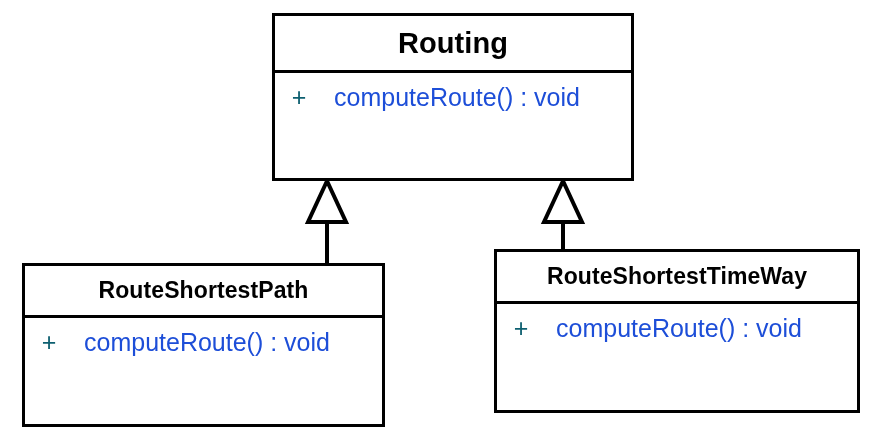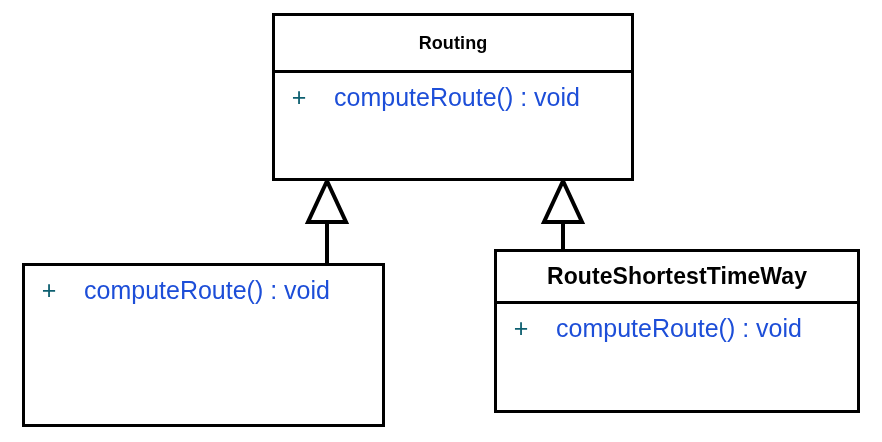--- a/index.html
+++ b/index.html
@@ -67,21 +67,21 @@
   }
 
   
   #class-routing {
     left: 272px;
     top: 13px;
     width: 362px;
     height: 168px;
   }
   #class-routing .uml-class-header { height: 57px; }
-  #class-routing .uml-class-name { font-size: 18px; }
+  #class-routing .uml-class-name { font-size: 29px; }
   #class-routing .uml-member { font-size: 25px; padding-left: 13px; }
   #class-routing .uml-visibility { width: 22px; margin-right: 24px; }
 
   #class-route-shortest-path {
     left: 22px;
     top: 263px;
     width: 363px;
     height: 164px;
   }
   #class-route-shortest-path .uml-class-header { height: 52px; }
@@ -135,20 +135,23 @@
     </div>
     <div class="uml-compartment">
       <div class="uml-member">
         <span class="uml-visibility">+</span>
         <span class="uml-member-sig">computeRoute() : void</span>
       </div>
     </div>
   </div>
 
   <div class="uml-class" id="class-route-shortest-path">
+    <div class="uml-class-header">
+      <span class="uml-class-name">RouteShortestPath</span>
+    </div>
     <div class="uml-compartment">
       <div class="uml-member">
         <span class="uml-visibility">+</span>
         <span class="uml-member-sig">computeRoute() : void</span>
       </div>
     </div>
   </div>
 
   <div class="uml-class" id="class-route-shortest-time-way">
     <div class="uml-class-header">

